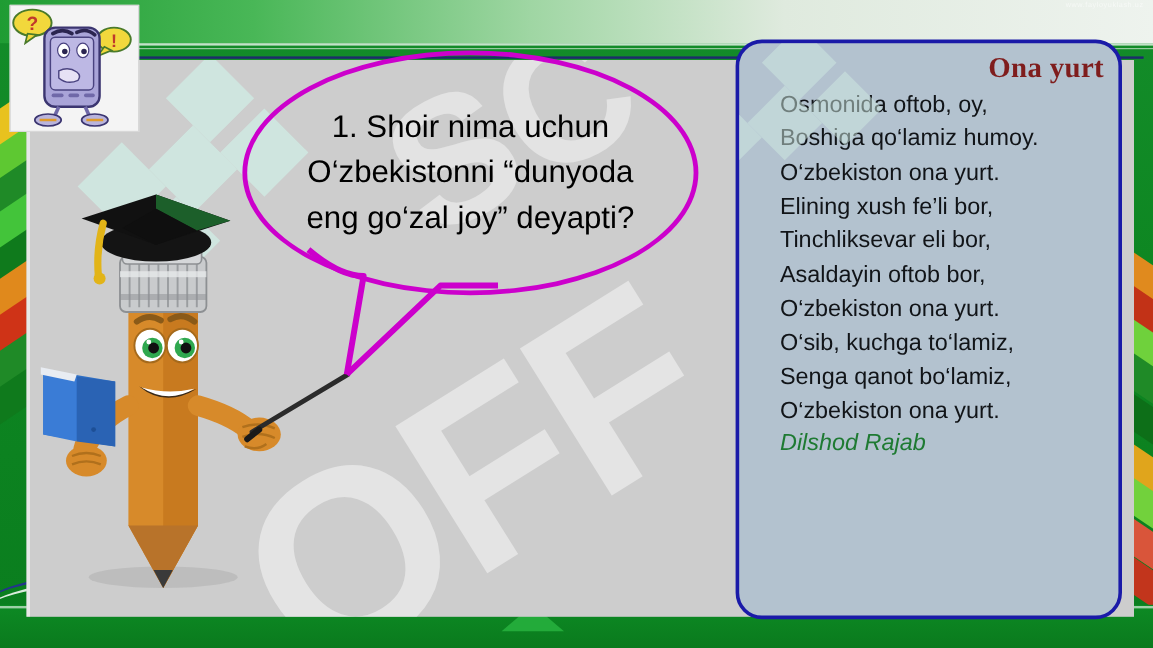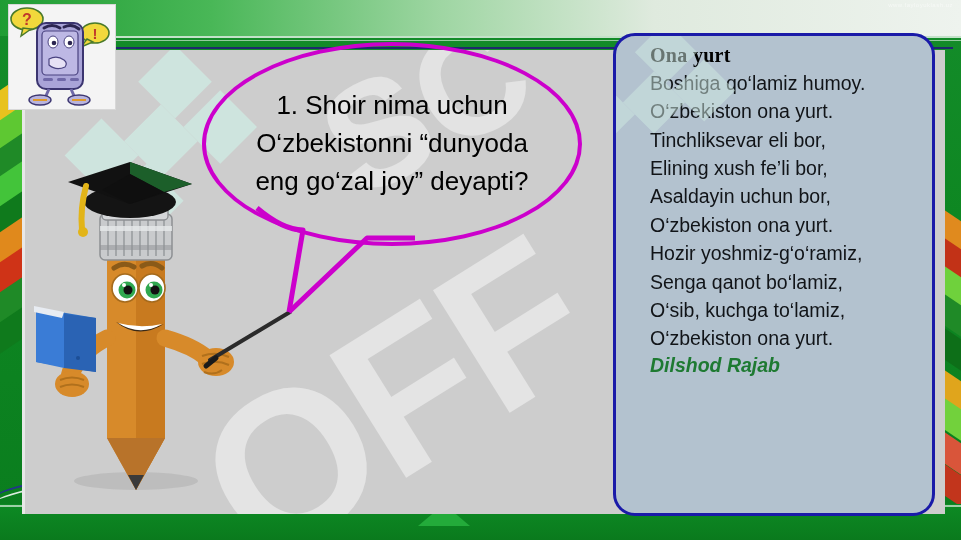--- a/index.html
+++ b/index.html
@@ -122,33 +122,33 @@
   .poem{
     position:absolute;left:613px;top:33px;width:322px;height:483px;
     background:#b3c2cf;
     border:3px solid #1a1aa8;
     border-radius:22px;
     box-sizing:border-box;
     padding:6px 12px 4px 34px;
     overflow:hidden;
   }
   .poem-title{
-    text-align:left;
+    text-align:right;
     font-family:"Liberation Serif",serif;
-    font-weight:bold;font-size:20px;color:#000000;
+    font-weight:bold;font-size:24px;color:#7f1d1d;
     margin:2px 0 2px 0;letter-spacing:.3px;
   }
   .poem-line{
     font-family:"Liberation Sans",sans-serif;
     font-size:19.5px;color:#111418;line-height:1.455;
     white-space:nowrap;
   }
   .poem-author{
     font-family:"Liberation Sans",sans-serif;
-    font-weight:bold;font-style:italic;font-size:19.5px;
+    font-weight:normal;font-style:italic;font-size:19.5px;
     color:#1e7a32;margin-top:1px;
   }
   .poem-wm{
     position:absolute;left:-10px;top:10px;width:120px;height:120px;
     transform:rotate(45deg);opacity:.5;pointer-events:none;
   }
   .poem-wm span{position:absolute;background:#cfe9e2;}
 </style>
 </head>
 <body>
@@ -342,27 +342,27 @@
 
   <div class="poem">
     <div class="poem-wm">
       <span style="left:0;top:0;width:44px;height:44px;"></span>
       <span style="left:54px;top:0;width:44px;height:44px;"></span>
       <span style="left:27px;top:44px;width:44px;height:44px;"></span>
       <span style="left:0;top:88px;width:44px;height:44px;"></span>
     </div>
     <div class="poem-title">Ona yurt</div>
     <div>
+      <div class="poem-line">Osmonida oftob, oy,</div>
       <div class="poem-line">Boshiga qo‘lamiz humoy.</div>
       <div class="poem-line">O‘zbekiston ona yurt.</div>
+      <div class="poem-line">Elining xush fe’li bor,</div>
       <div class="poem-line">Tinchliksevar eli bor,</div>
-      <div class="poem-line">Elining xush fe’li bor,</div>
-      <div class="poem-line">Asaldayin uchun bor,</div>
+      <div class="poem-line">Asaldayin oftob bor,</div>
       <div class="poem-line">O‘zbekiston ona yurt.</div>
-      <div class="poem-line">Hozir yoshmiz-g‘o‘ramiz,</div>
+      <div class="poem-line">O‘sib, kuchga to‘lamiz,</div>
       <div class="poem-line">Senga qanot bo‘lamiz,</div>
-      <div class="poem-line">O‘sib, kuchga to‘lamiz,</div>
       <div class="poem-line">O‘zbekiston ona yurt.</div>
     </div>
     <div class="poem-author">Dilshod Rajab</div>
   </div>
 
 </div>
 
 </body></html>

